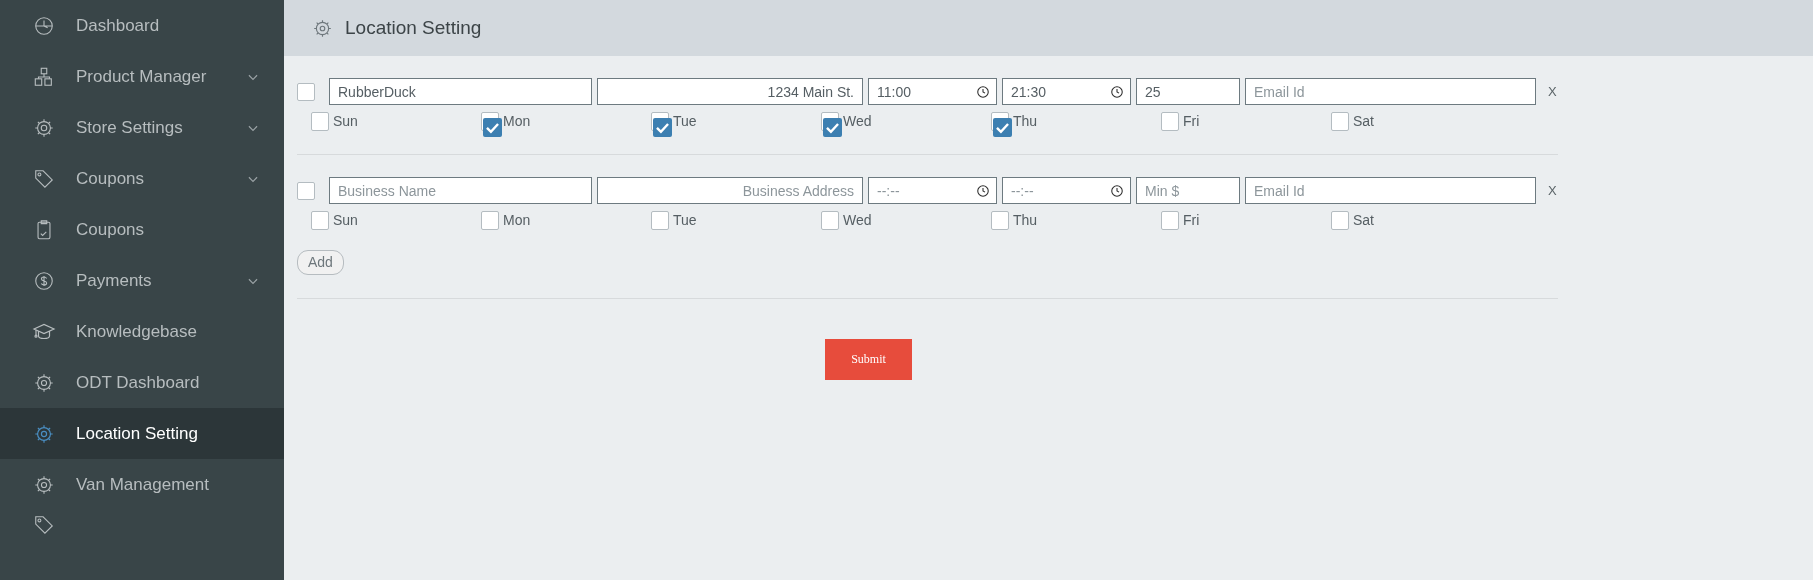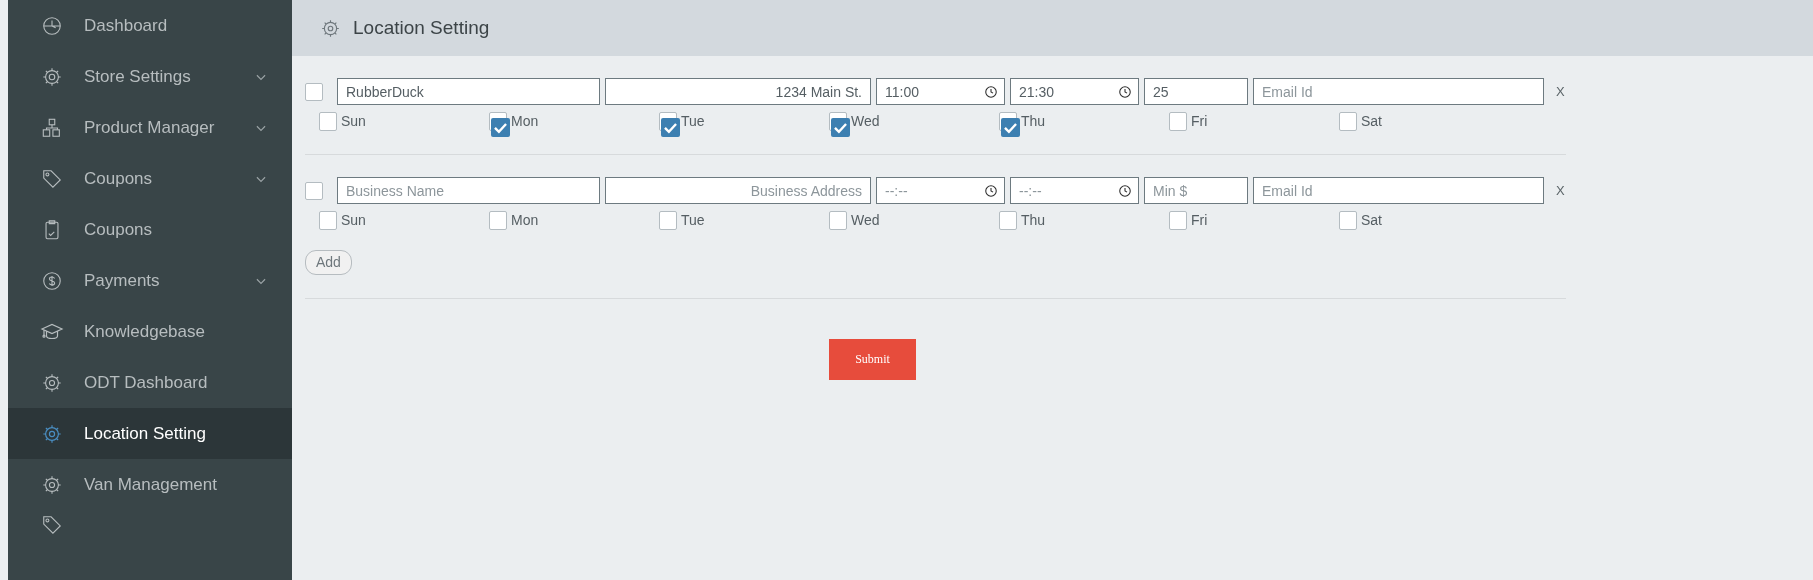--- a/index.html
+++ b/index.html
@@ -4,21 +4,21 @@
 <style>
   * { box-sizing: border-box; }
   html, body {
     margin: 0; padding: 0;
     width: 1813px; height: 580px;
     overflow: hidden;
     font-family: "Liberation Sans", sans-serif;
   }
   body { background: #ebeef0; }
 
-  .app { display: flex; width: 1813px; height: 580px; padding-left: 8px; }
+  .app { display: flex; width: 1813px; height: 580px; }
 
   
   .sidebar {
     width: 284px;
     min-width: 284px;
     background: #394548;
     height: 580px;
     overflow: hidden;
     position: relative;
   }
@@ -214,43 +214,43 @@
           <circle cx="12" cy="12" r="9"></circle>
             <path d="M12 12 L12 6 M12 12 L16 14 M3 12 H21"></path>
         </svg>
       </span>
       <span class="lbl">Dashboard</span>
     </div>
 
     <div class="nav-item">
       <span class="ico">
         <svg width="22" height="22" viewBox="0 0 24 24" fill="none" stroke="#b7bdbf" stroke-width="1.2">
-          <circle cx="12" cy="12" r="3"></circle>
-          <path d="M12 2.5v2.6M12 18.9v2.6M21.5 12h-2.6M5.1 12H2.5M18.7 5.3l-1.8 1.8M7.1 16.9l-1.8 1.8M18.7 18.7l-1.8-1.8M7.1 7.1L5.3 5.3"></path>
-          <circle cx="12" cy="12" r="7"></circle>
-        </svg>
-      </span>
-      <span class="lbl">Store Settings</span>
+          <rect x="9" y="2.5" width="6" height="6"></rect>
+            <rect x="2.5" y="14" width="7" height="7"></rect>
+            <rect x="13" y="14" width="7" height="7"></rect>
+          <path d="M12 8.5v3.5M6 14v-2h12v2"></path>
+        </svg>
+      </span>
+      <span class="lbl">Product Manager</span>
       <span class="chev">
         <svg width="14" height="14" viewBox="0 0 24 24" fill="none" stroke="#9aa2a5" stroke-width="2">
             <path d="M5 9l7 7 7-7"></path>
           </svg>
       </span>
     </div>
 
     <div class="nav-item">
       <span class="ico">
         <svg width="22" height="22" viewBox="0 0 24 24" fill="none" stroke="#b7bdbf" stroke-width="1.2">
-          <rect x="9" y="2.5" width="6" height="6"></rect>
-            <rect x="2.5" y="14" width="7" height="7"></rect>
-            <rect x="13" y="14" width="7" height="7"></rect>
-          <path d="M12 8.5v3.5M6 14v-2h12v2"></path>
-        </svg>
-      </span>
-      <span class="lbl">Product Manager</span>
+          <circle cx="12" cy="12" r="3"></circle>
+          <path d="M12 2.5v2.6M12 18.9v2.6M21.5 12h-2.6M5.1 12H2.5M18.7 5.3l-1.8 1.8M7.1 16.9l-1.8 1.8M18.7 18.7l-1.8-1.8M7.1 7.1L5.3 5.3"></path>
+          <circle cx="12" cy="12" r="7"></circle>
+        </svg>
+      </span>
+      <span class="lbl">Store Settings</span>
       <span class="chev">
         <svg width="14" height="14" viewBox="0 0 24 24" fill="none" stroke="#9aa2a5" stroke-width="2">
             <path d="M5 9l7 7 7-7"></path>
           </svg>
       </span>
     </div>
 
     <div class="nav-item">
       <span class="ico">
         <svg width="22" height="22" viewBox="0 0 24 24" fill="none" stroke="#b7bdbf" stroke-width="1.2">

